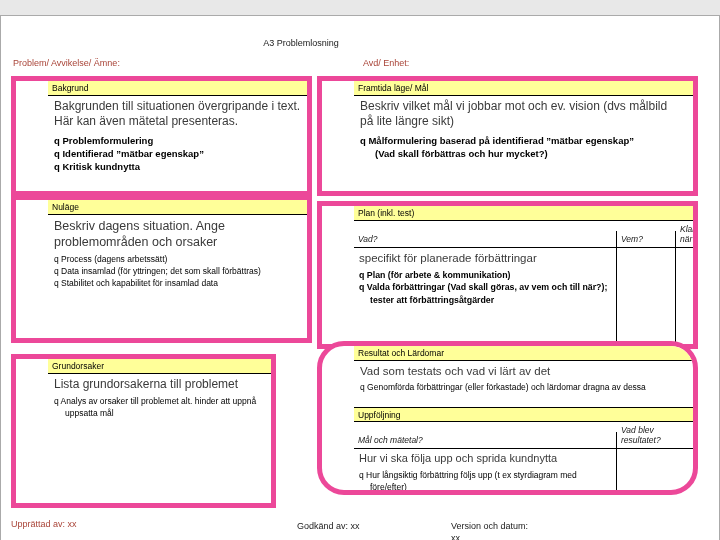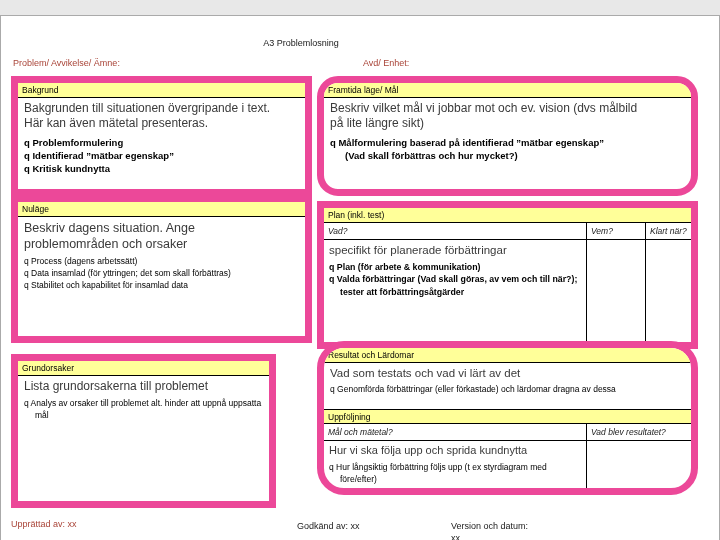--- a/index.html
+++ b/index.html
@@ -7,25 +7,25 @@
     position:relative; width:720px; height:540px; margin:15px auto;
     background:#ffffff; font-family:"Liberation Sans", sans-serif; color:#000;
     border:1px solid #aaaaaa; box-sizing:border-box; overflow:hidden;
   }
   .title { position:absolute; left:90px; top:22px; width:420px; text-align:center; font-size:9px; color:#1a1a1a; }
   .toplabel { position:absolute; top:42px; font-size:9px; color:#a94438; }
   .toplabel.problem { left:12px; }
   .toplabel.dept { left:362px; }
 
   .box {
-    position:absolute; border:7px solid #ec4899; background:#fff;
-    box-sizing:border-box; display:flex; flex-direction:column; overflow:hidden;
+    position:absolute; border:5px solid #ec4899; background:#fff;
+    box-sizing:border-box; display:flex; flex-direction:column; overflow:hidden;padding-left:32px;
   }
   .b-bakgrund  { left:10px;  top:60px;  width:301px; height:120px; }
-  .b-framtida  { left:316px; top:60px;  width:381px; height:120px;border-radius:21px; }
+  .b-framtida  { left:316px; top:60px;  width:381px; height:120px; }
   .b-nulage    { left:10px;  top:179px; width:301px; height:148px; }
   .b-plan      { left:316px; top:185px; width:381px; height:148px; }
   .b-grund     { left:10px;  top:338px; width:265px; height:154px; }
   .b-resultat  { left:316px; top:325px; width:381px; height:154px;border-radius:27px; }
 
   .hdr {
     background:#ffff99; border-bottom:1px solid #000;
     font-size:8.5px; line-height:1; padding:3px 4px 2px; flex:0 0 auto;
   }
   .hdr-mid { border-top:1px solid #000; }

